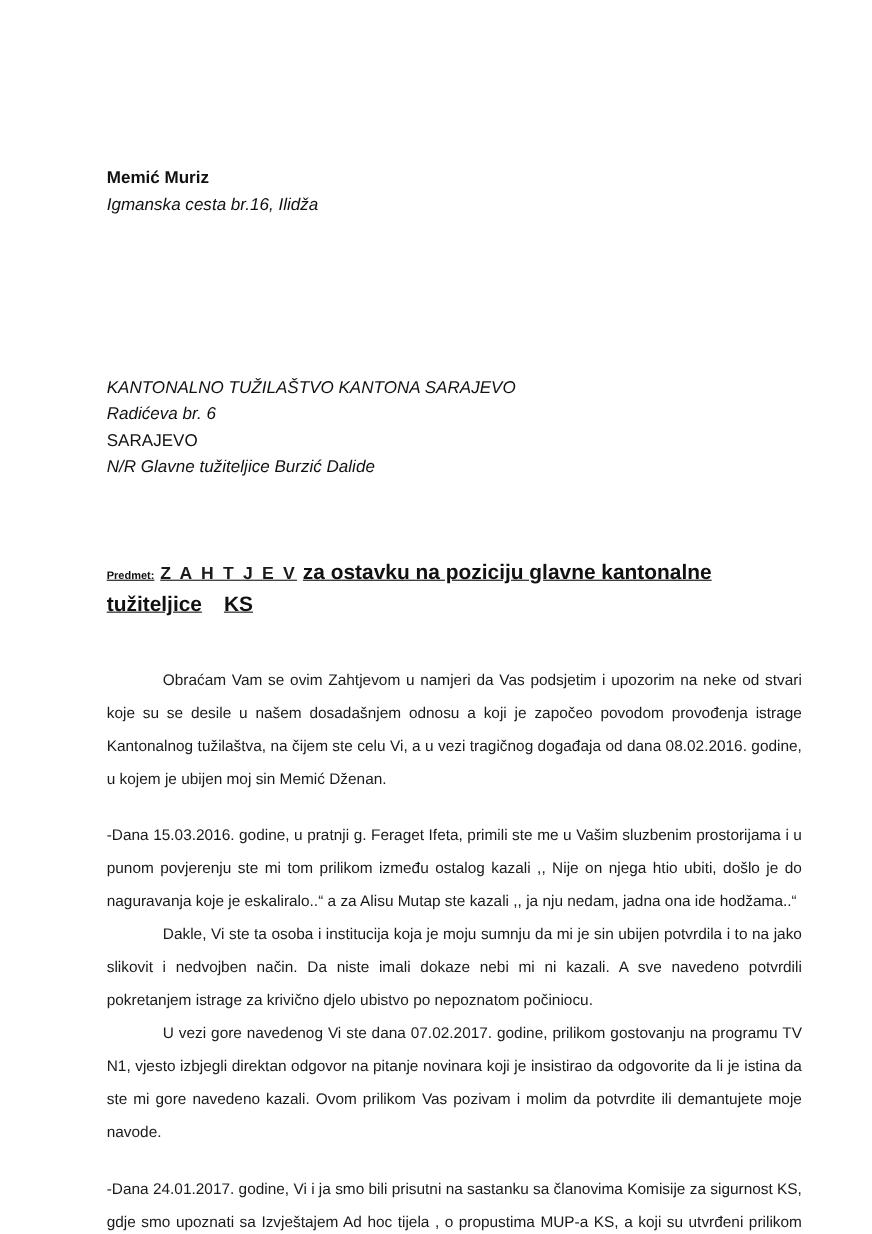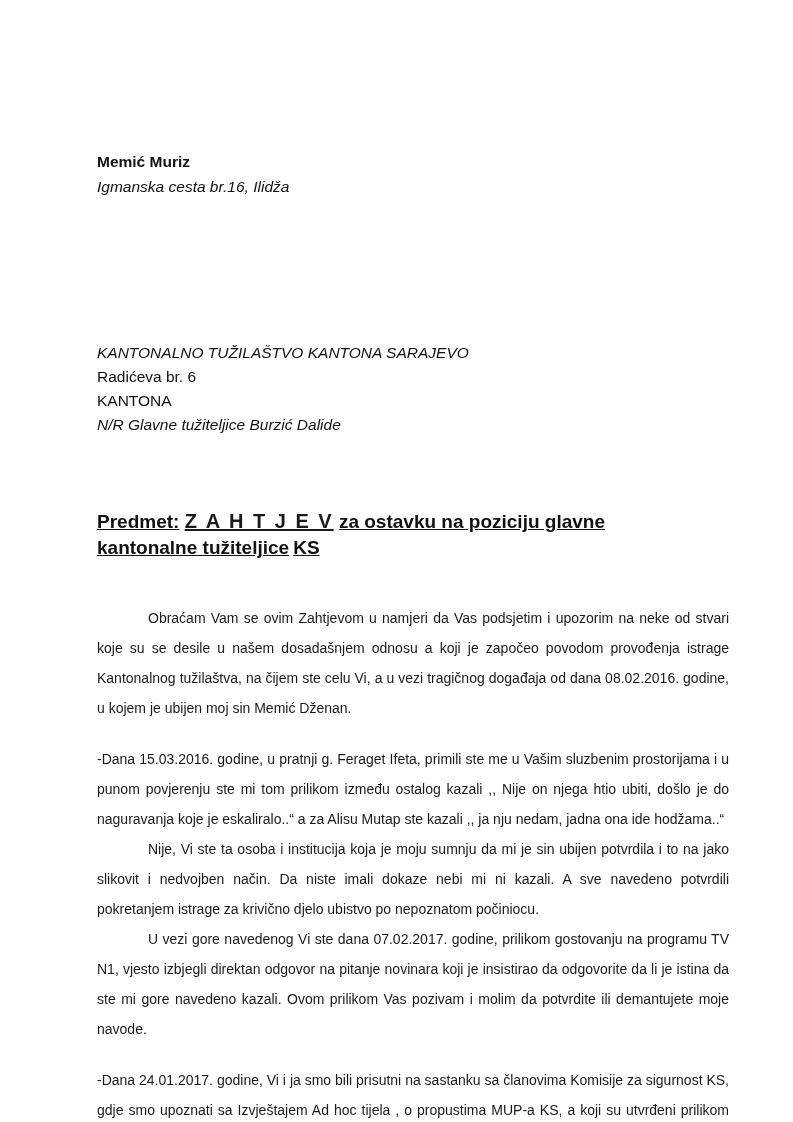--- a/index.html
+++ b/index.html
@@ -8,32 +8,32 @@
       font-family: "Liberation Sans", "DejaVu Sans", sans-serif;
       color: #111111;
     }
     .page { position: absolute; left: 0; top: 0; width: 649px; height: 1122px; background: #fff; }
     .line { position: absolute; left: 97px; white-space: nowrap; font-size: 15.5px; line-height: 20px; }
     .sender-name { top: 152px; font-weight: bold; }
     .sender-addr { top: 177px; font-style: italic; }
     .date { top: 271px; }
     .recipient { left: 97px; }
     .r0 { top: 343px; font-style: italic; }
-    .r1 { top: 367px; }
+    .r1 { top: 367px; font-style: italic; }
     .r2 { top: 391px; }
     .r3 { top: 415px; font-style: italic; }
 
     .subject {
       position: absolute; left: 97px; top: 508px; width: 610px;
       font-size: 19px; line-height: 26px; font-weight: bold;
     }
-    .subject .lead { font-size: 19px; text-decoration: underline; text-align: center; }
-    .subject .kw { font-size: 20px; text-decoration: underline; letter-spacing: 2px; color: #1a1a1a; }
+    .subject .lead { font-size: 10px; text-decoration: underline; text-align: center; }
+    .subject .kw { font-size: 16px; text-decoration: underline; letter-spacing: 2px; color: #1a1a1a; }
     .subject .rest { text-decoration: underline; }
-    .subject .ks { text-decoration: underline; margin-left: 4px; }
+    .subject .ks { text-decoration: underline; margin-left: 20px; }
 
     .body {
       position: absolute; left: 97px; top: 603px; width: 632px;
       font-size: 14px; line-height: 30px; color: #1a1a1a;
       text-align: justify;
     }
     .para { margin: 0; }
     .para.indent { text-indent: 51px; }
     .gap { height: 21px; }
   </style>
@@ -41,32 +41,32 @@
 <body>
 
 <div class="page">
 
   <div class="line sender-name">Memić Muriz</div>
   <div class="line sender-addr">Igmanska cesta br.16,  Ilidža</div>
 
 
   <div class="line recipient r0">KANTONALNO TUŽILAŠTVO   KANTONA SARAJEVO</div>
   <div class="line recipient r1">Radićeva br. 6</div>
-  <div class="line recipient r2">KANTONA</div>
+  <div class="line recipient r2">SARAJEVO</div>
   <div class="line recipient r3">N/R  Glavne tužiteljice Burzić Dalide</div>
 
   <div class="subject">
     <span class="lead">Predmet:</span>
     <span class="kw">Z A H T J E V</span>
     <span class="rest">za ostavku na poziciju glavne kantonalne tužiteljice</span><span class="ks">KS</span>
   </div>
 
   <div class="body">
     <p class="para indent">Obraćam Vam se ovim Zahtjevom  u namjeri da Vas podsjetim i upozorim na  neke od stvari koje su se desile u našem dosadašnjem odnosu a koji je započeo povodom provođenja istrage Kantonalnog tužilaštva, na čijem ste celu  Vi, a u vezi  tragičnog događaja od dana 08.02.2016. godine, u kojem je ubijen moj sin Memić Dženan.</p>
     <div class="gap"></div>
     <p class="para">-Dana 15.03.2016. godine, u pratnji  g. Feraget Ifeta, primili  ste me u Vašim sluzbenim prostorijama i u punom povjerenju ste mi tom prilikom između ostalog kazali ,, Nije on njega htio  ubiti, došlo je do naguravanja koje je eskaliralo..“ a za Alisu Mutap ste kazali ,, ja nju nedam, jadna ona ide hodžama..“</p>
-    <p class="para indent">Nije, Vi ste ta osoba i institucija koja je moju sumnju da mi je sin ubijen potvrdila i to na jako slikovit i nedvojben način. Da niste imali dokaze nebi mi ni kazali. A sve navedeno potvrdili pokretanjem istrage za krivično djelo ubistvo po nepoznatom počiniocu.</p>
+    <p class="para indent">Dakle, Vi ste ta osoba i institucija koja je moju sumnju da mi je sin ubijen potvrdila i to na jako slikovit i nedvojben način. Da niste imali dokaze nebi mi ni kazali. A sve navedeno potvrdili pokretanjem istrage za krivično djelo ubistvo po nepoznatom počiniocu.</p>
     <p class="para indent">U vezi gore navedenog  Vi ste dana  07.02.2017. godine, prilikom gostovanju na programu TV N1, vjesto  izbjegli  direktan odgovor na pitanje novinara koji je insistirao da odgovorite da li je istina da ste mi  gore navedeno kazali. Ovom prilikom Vas pozivam i molim da potvrdite ili demantujete moje navode.</p>
     <div class="gap"></div>
     <p class="para">-Dana 24.01.2017. godine, Vi i ja smo bili prisutni na sastanku sa članovima Komisije za sigurnost KS, gdje smo upoznati sa Izvještajem Ad hoc tijela , o propustima MUP-a KS, a koji su utvrđeni prilikom sprovođenja istrage  na predmetu Memić Dženan. Podsjećam Vas da nakon sto smo upoznati sa Izvjestajem Ad hoc tijela , dogovoreno je da sa istim ne idemo u javnost  sve do momenta odrzavanja Skupstine KS, na dan 31.01.2017. godine, kada ce</p>
   </div>
 
 </div>
 
 </body></html>

